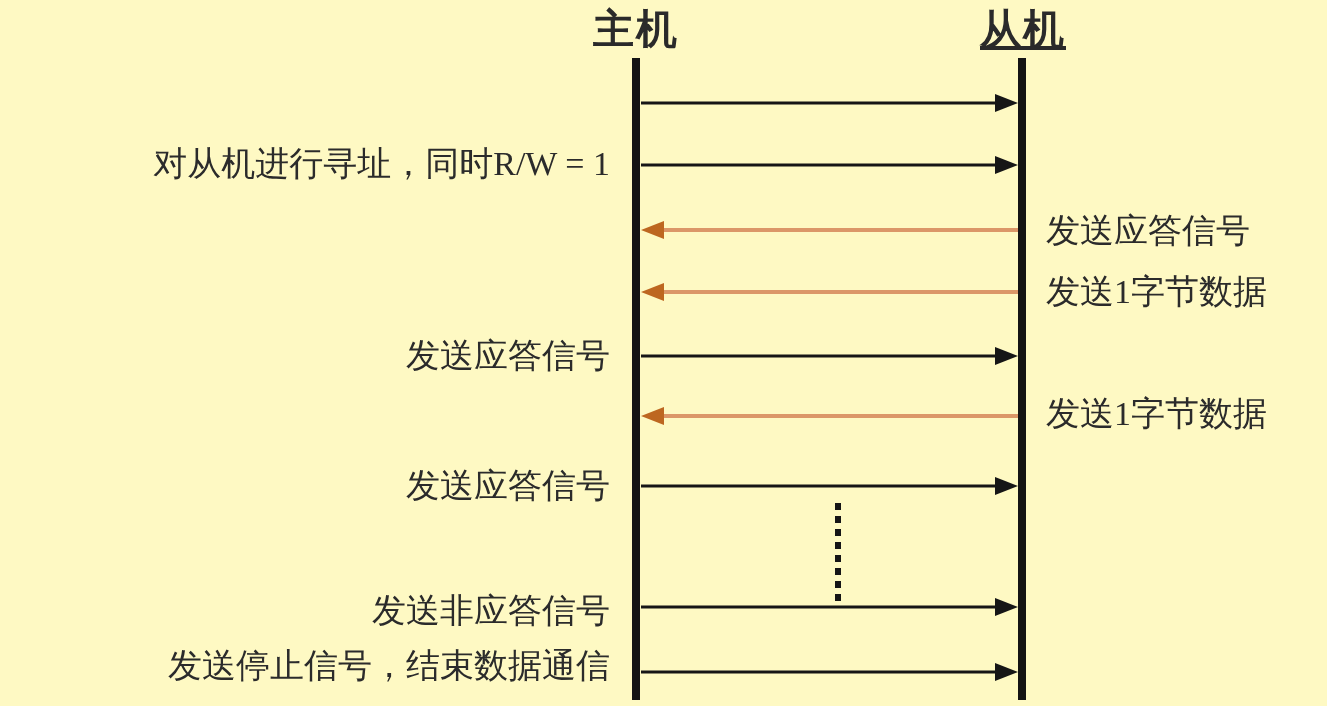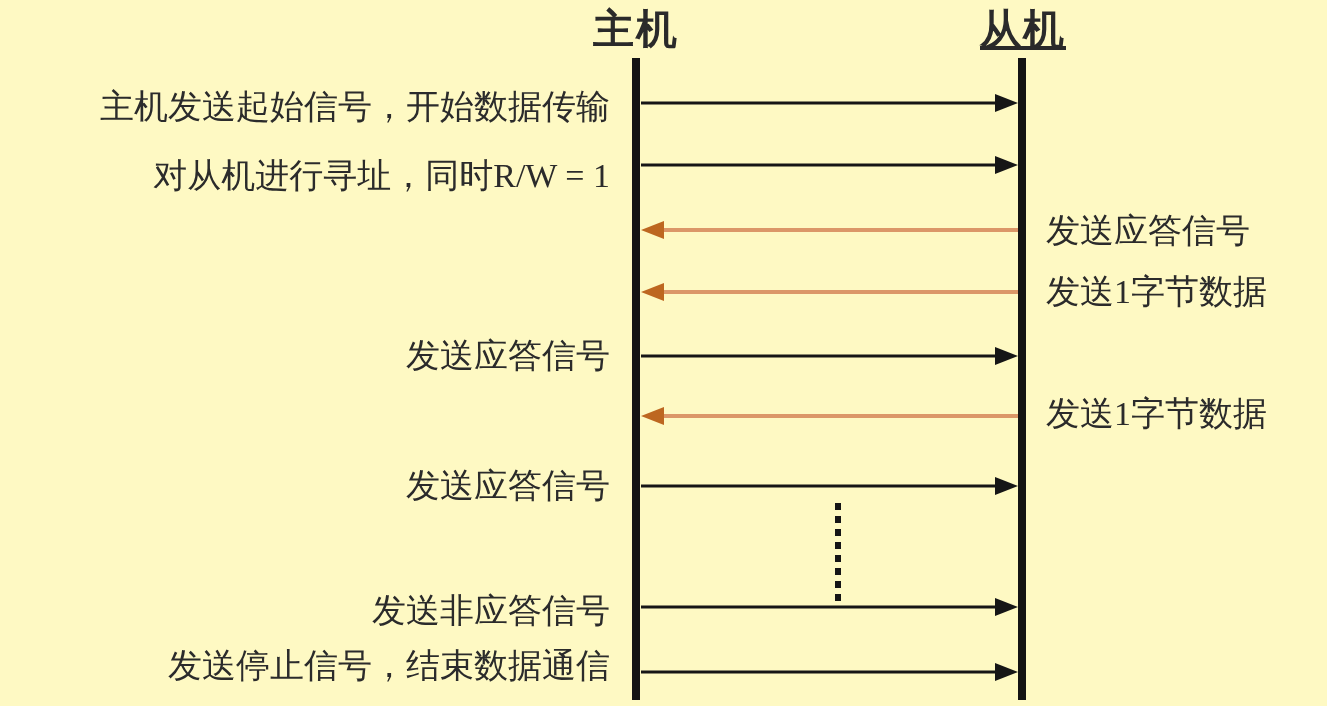--- a/index.html
+++ b/index.html
@@ -90,22 +90,21 @@
 <body>
 
 <div id="stage">
 
   <div class="actor-title" style="left:636px;">主机</div>
   <div class="actor-title" style="left:1023px;text-decoration:underline;">从机</div>
 
   <div class="lifeline" id="lifeline-master"></div>
   <div class="lifeline" id="lifeline-slave"></div>
 
-  <div class="side-label left-label" style="top:87px;">主机发送起始信号，开始数据传输</div>
-  <div class="side-label left-label" style="top:156px;">对从机进行寻址，同时R/W = 1</div>
+  <div class="side-label left-label" style="top:144px;">对从机进行寻址，同时R/W = 1</div>
   <div class="side-label left-label" style="top:336px;">发送应答信号</div>
   <div class="side-label left-label" style="top:466px;">发送应答信号</div>
   <div class="side-label left-label" style="top:591px;">发送非应答信号</div>
   <div class="side-label left-label" style="top:646px;">发送停止信号，结束数据通信</div>
 
   <div class="side-label right-label" style="top:211px;">发送应答信号</div>
   <div class="side-label right-label" style="top:272px;">发送1字节数据</div>
   <div class="side-label right-label" style="top:394px;">发送1字节数据</div>
 
   <div class="msg to-slave" style="top:92px;">

